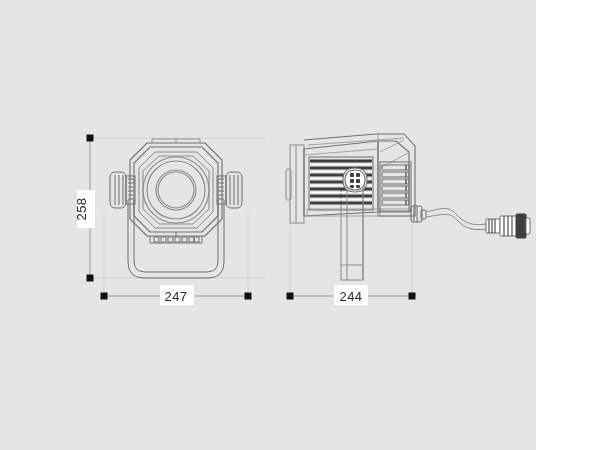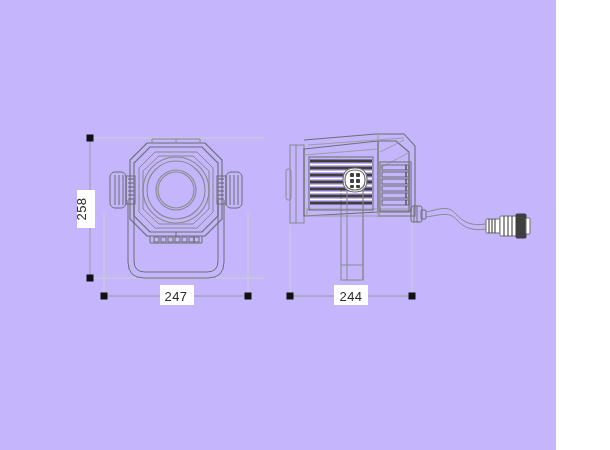--- a/index.html
+++ b/index.html
@@ -10,22 +10,21 @@
   body {
     width: 610px;
     height: 450px;
     font-family: "Liberation Sans", sans-serif;
     overflow: hidden;
   }
   #drawing-canvas {
     position: relative;
     width: 536px;
     height: 450px;
-    background: #c4b5fd;
-    padding-left: 20px;
+    background: #e5e5e5;
   }
   #drawing-svg {
     position: absolute;
     left: 0;
     top: 0;
   }
   .dim-text {
     font-family: "Liberation Sans", sans-serif;
     font-size: 13px;
     fill: #2b2b2b;

